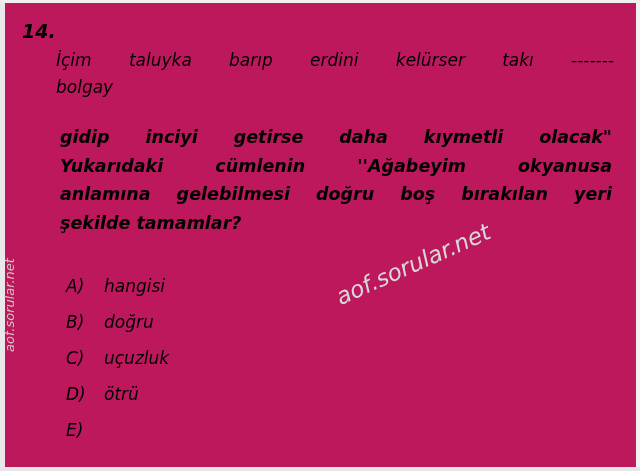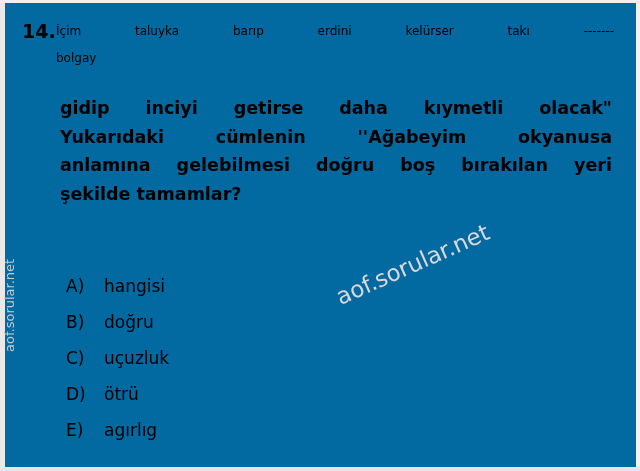--- a/index.html
+++ b/index.html
@@ -13,21 +13,22 @@
     font-family: "DejaVu Sans", sans-serif;
     color: #000000;
     overflow: hidden;
     position: relative;
   }
   .page {
     position: relative;
     width: 640px;
     height: 471px;
     box-sizing: border-box;
-    background: #0369a1;
+    background: #be185d;
+    font-style: italic;
   }
   
   .frame-left {
     position: absolute;
     left: 0; top: 0;
     width: 5px; height: 471px;
     background: #e9e9e9;
   }
   .frame-right {
     position: absolute;
@@ -62,24 +63,25 @@
     font-size: 19px;
     font-weight: bold;
     line-height: 26px;
     width: 34px;
     flex: 0 0 34px;
     text-align: left;
     letter-spacing: 0px;
   }
   .q-stem {
     flex: 1 1 auto;
-    font-size: 12px;
+    font-size: 17px;
     line-height: 27px;
     text-align: justify;
     padding-right: 4px;
+    margin-top: 29px;
   }
   .q-stem .line1 {
     display: block;
     text-align: justify;
     text-align-last: justify;
   }
   .q-stem .line2 {
     display: block;
   }
 
@@ -185,20 +187,19 @@
     <div class="option">
       <span class="opt-letter">C)</span>
       <span class="opt-text">uçuzluk</span>
     </div>
     <div class="option">
       <span class="opt-letter">D)</span>
       <span class="opt-text">ötrü</span>
     </div>
     <div class="option">
       <span class="opt-letter">E)</span>
-      <span class="opt-text">agırlıg</span>
     </div>
   </div>
 
   <div class="wm-diag">aof.sorular.net</div>
   <div class="wm-vert">aof.sorular.net</div>
 
 </div>
 
 </body></html>

